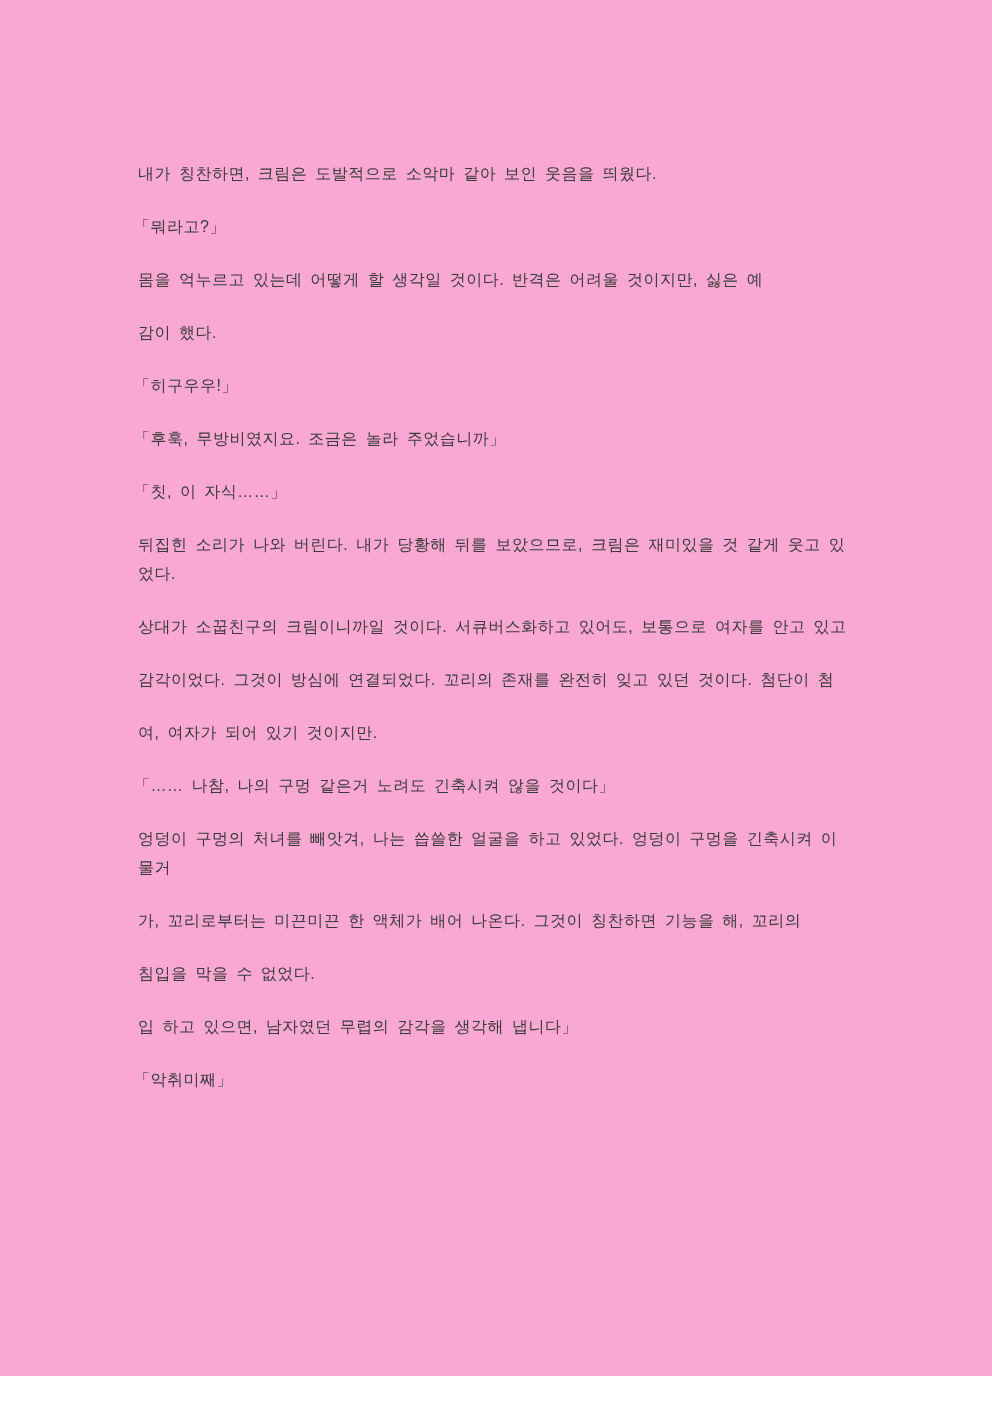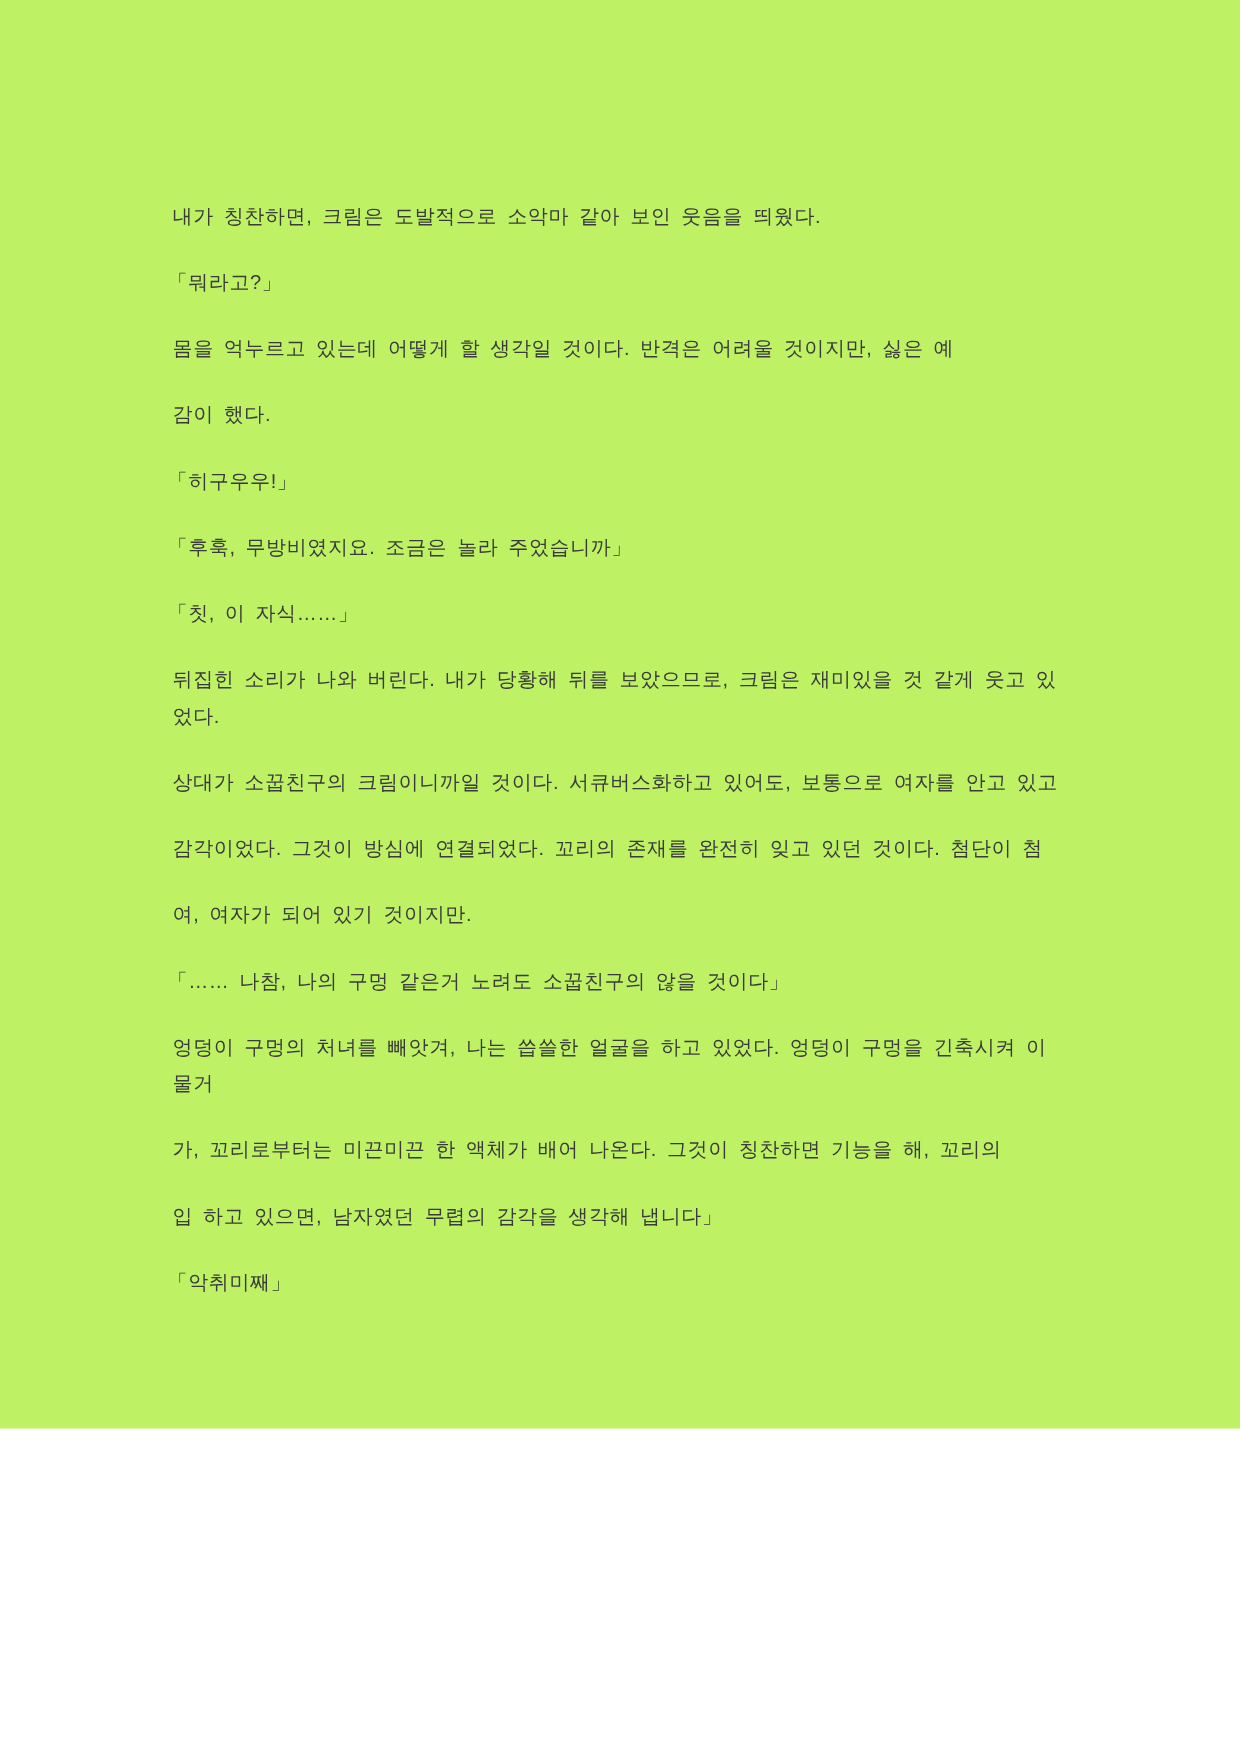--- a/index.html
+++ b/index.html
@@ -3,22 +3,22 @@
 <meta charset="utf-8">
 <style>
   html, body {
     margin: 0;
     padding: 0;
     background: #ffffff;
   }
   .page {
     position: relative;
     width: 992px;
-    height: 1143px;
-    background: #bef264;
+    height: 1376px;
+    background: #f9a8d4;
     overflow: hidden;
     font-family: "Liberation Sans", "DejaVu Sans", sans-serif;
   }
   .text-block {
     position: absolute;
     top: 162px;
     left: 134px;
     width: 824px;
   }
   .line {
@@ -50,20 +50,21 @@
       <div class="line indent">몸을 억누르고 있는데 어떻게 할 생각일 것이다. 반격은 어려울 것이지만, 싫은 예</div>
       <div class="line indent">감이 했다.</div>
       <div class="line">「히구우우!」</div>
       <div class="line">「후훅, 무방비였지요. 조금은 놀라 주었습니까」</div>
       <div class="line">「칫, 이 자식……」</div>
       <div class="line indent">뒤집힌 소리가 나와 버린다. 내가 당황해 뒤를 보았으므로, 크림은 재미있을 것 같게 웃고 있</div>
       <div class="line tight indent">었다.</div>
       <div class="line indent">상대가 소꿉친구의 크림이니까일 것이다. 서큐버스화하고 있어도, 보통으로 여자를 안고 있고</div>
       <div class="line indent">감각이었다. 그것이 방심에 연결되었다. 꼬리의 존재를 완전히 잊고 있던 것이다. 첨단이 첨</div>
       <div class="line indent">여, 여자가 되어 있기 것이지만.</div>
-      <div class="line">「…… 나참, 나의 구멍 같은거 노려도 소꿉친구의 않을 것이다」</div>
+      <div class="line">「…… 나참, 나의 구멍 같은거 노려도 긴축시켜 않을 것이다」</div>
       <div class="line indent">엉덩이 구멍의 처녀를 빼앗겨, 나는 씁쓸한 얼굴을 하고 있었다. 엉덩이 구멍을 긴축시켜 이</div>
       <div class="line tight indent">물거</div>
       <div class="line indent">가, 꼬리로부터는 미끈미끈 한 액체가 배어 나온다. 그것이 칭찬하면 기능을 해, 꼬리의</div>
+      <div class="line indent">침입을 막을 수 없었다.</div>
       <div class="line indent">입 하고 있으면, 남자였던 무렵의 감각을 생각해 냅니다」</div>
       <div class="line">「악취미째」</div>
     </div>
 </div>
 
 </body></html>

